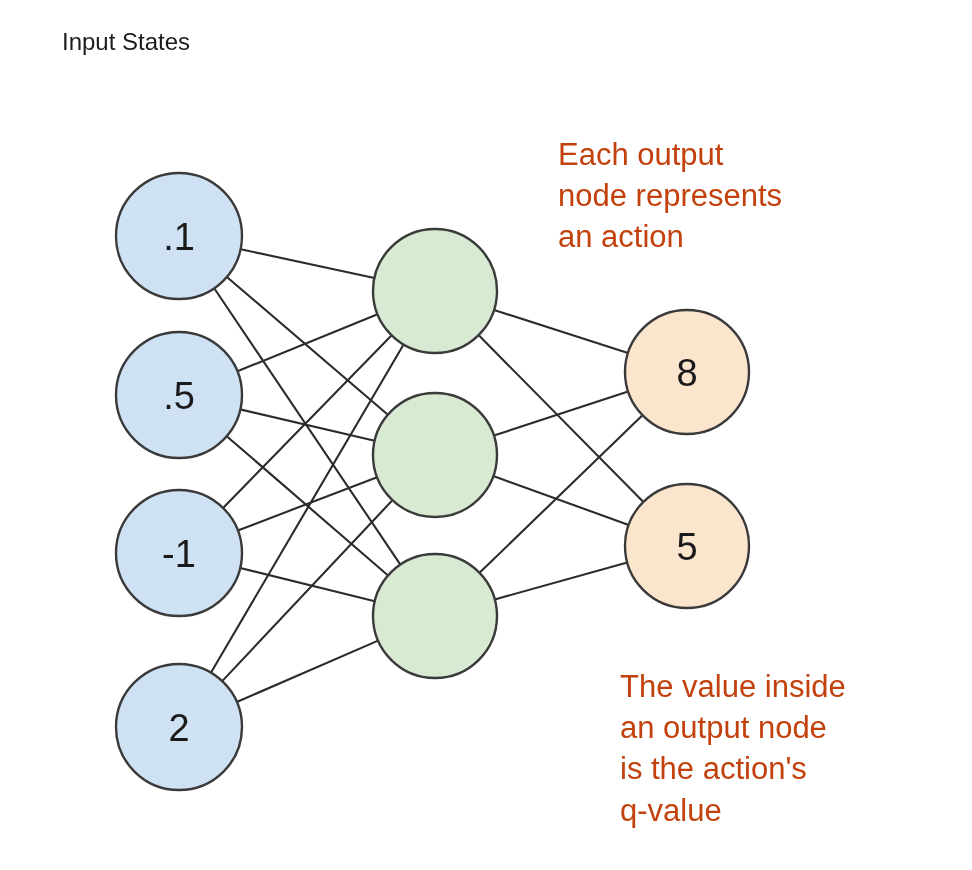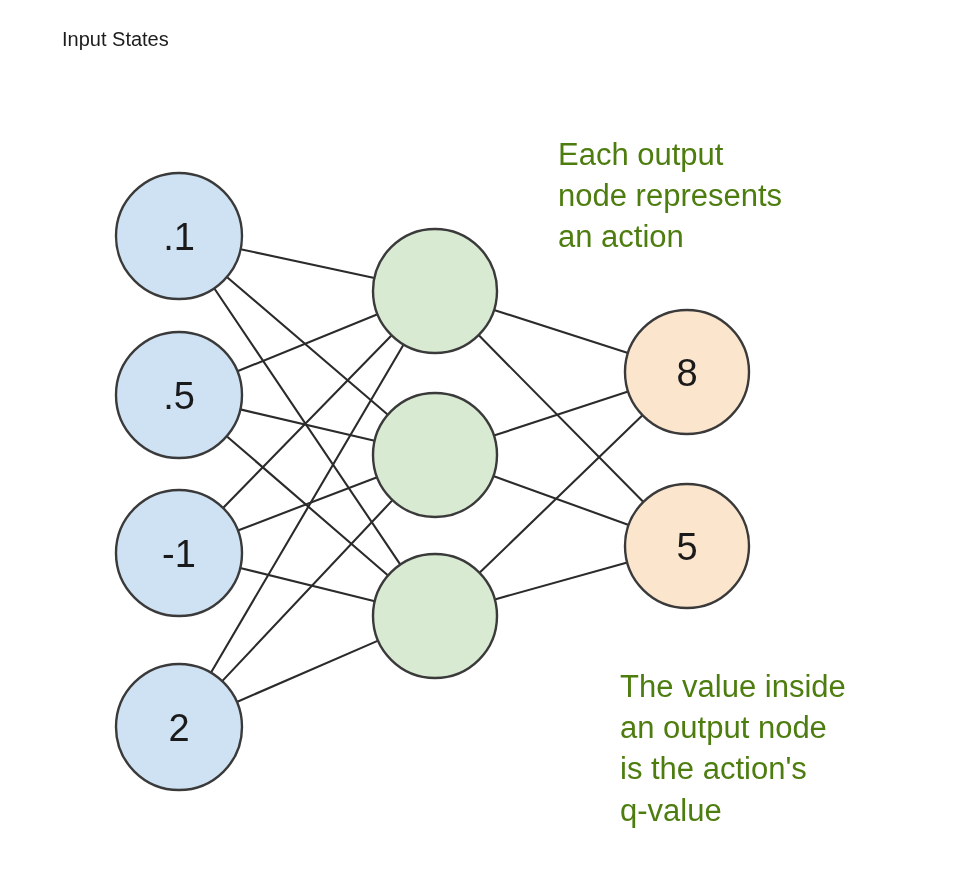--- a/index.html
+++ b/index.html
@@ -39,31 +39,31 @@
   .node-label {
     font-family: "Liberation Sans", sans-serif;
     font-size: 38px;
     fill: #1a1a1a;
     text-anchor: middle;
     dominant-baseline: central;
   }
   .diagram-title {
     position: absolute;
     font-family: "Liberation Sans", sans-serif;
-    font-size: 20px;
+    font-size: 24px;
     color: #1c1c1c;
     white-space: nowrap;
     line-height: 1.15;
     text-align: center;
   }
   .annotation {
     position: absolute;
     font-family: "Liberation Sans", sans-serif;
     font-size: 31px;
-    color: #4d7c0f;
+    color: #c2410c;
     line-height: 1.33;
     white-space: pre-line;
   }
   #title-input-states { left: 62px; top: 28px; }
   #annot-output-action { left: 558px; top: 134px; width: 400px; }
   #annot-qvalue { left: 620px; top: 666px; width: 380px; }
 </style>
 </head>
 <body>
 

